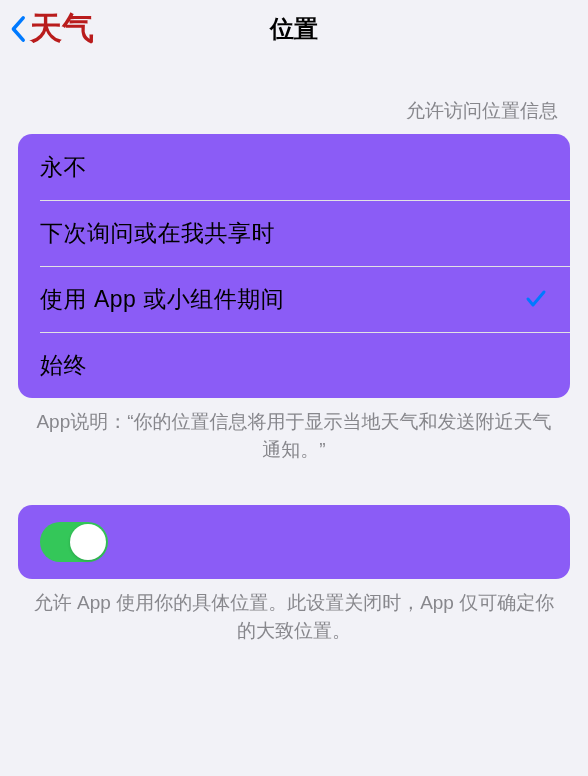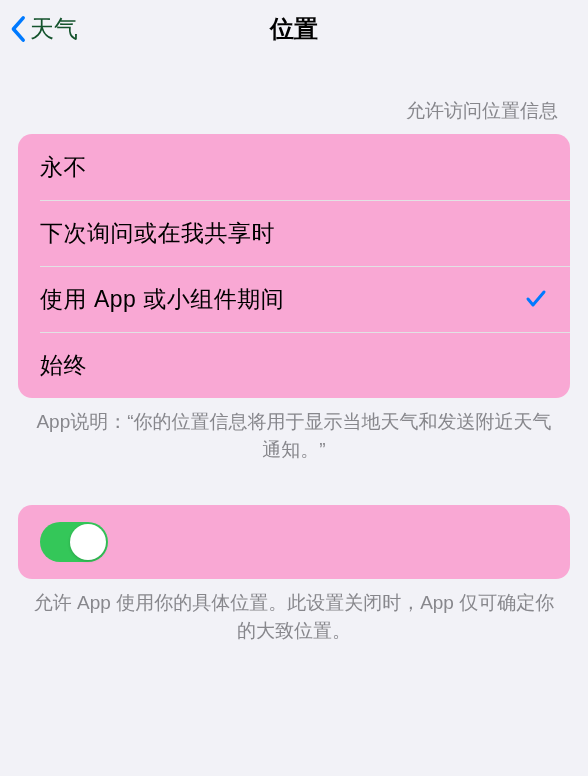--- a/index.html
+++ b/index.html
@@ -27,39 +27,40 @@
       color: #007aff;
       font-size: 24px;
       cursor: pointer;
     }
     .back-chevron {
       width: 18px;
       height: 28px;
       margin-right: 2px;
     }
     .back-label {
-      font-size: 24px;
-      color: #14532d;
+      font-size: 32px;
+      color: #b91c1c;
+      font-weight: bold;
     }
     .nav-title {
       position: absolute;
       left: 50%;
       transform: translateX(-50%);
       font-size: 24px;
       font-weight: 600;
       color: #000;
     }
     .section-header {
       padding: 40px 30px 10px 30px;
       font-size: 19px;
       color: #87878c;
       text-align: right;
     }
     .list-group {
-      background: #f9a8d4;
+      background: #8b5cf6;
       margin: 0 18px;
       border-radius: 14px;
       overflow: hidden;
     }
     .list-row {
       display: flex;
       align-items: center;
       justify-content: space-between;
       padding: 17px 22px 17px 22px;
       min-height: 66px;

